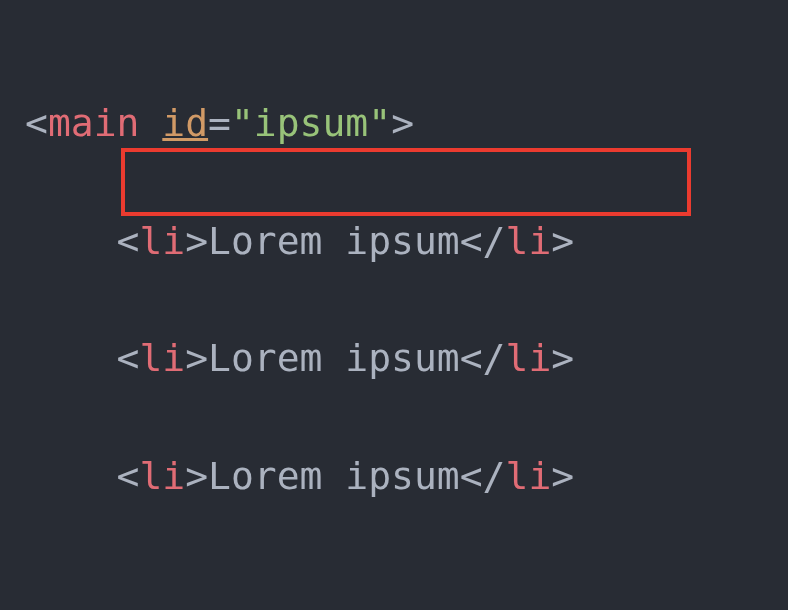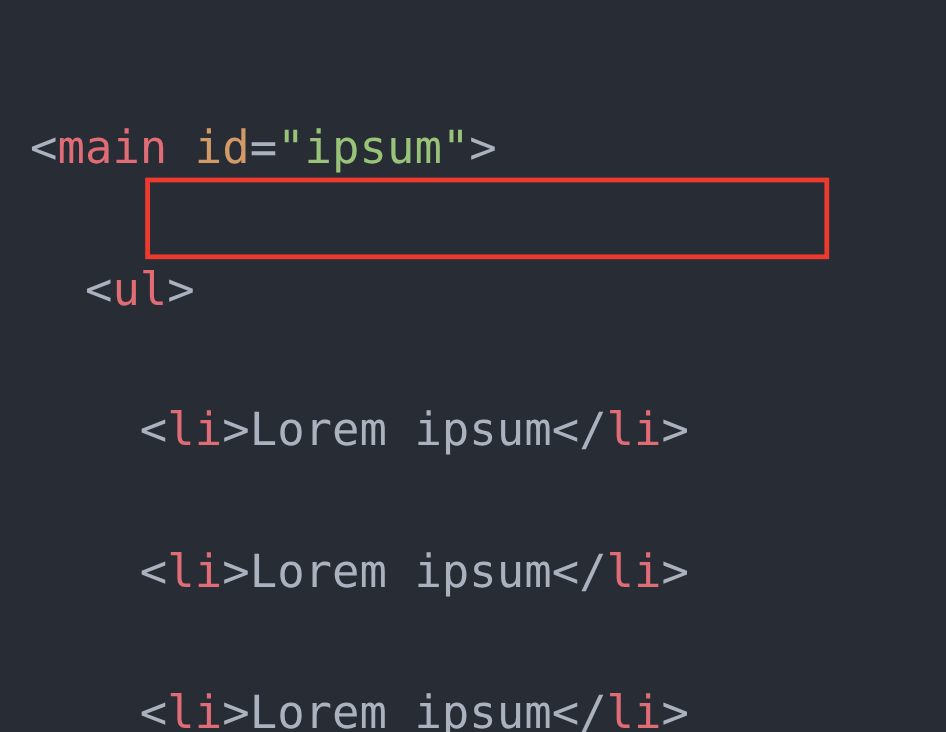--- a/index.html
+++ b/index.html
@@ -16,21 +16,21 @@
       line-height: 1.55;
       color: #abb2bf;
       padding: 35px 25px;
       overflow: hidden;
     }
     .code-container {
       white-space: pre;
     }
     .angle { color: #abb2bf; }
     .tag { color: #e06c75; }
-    .attr { color: #d19a66; }
+    .attr { color: #d19a66; text-decoration: underline; }
     .op { color: #abb2bf; }
     .string { color: #98c379; }
     .text { color: #abb2bf; margin-top: 28px; }
     .line {
       display: block;
       position: relative;
     }
     .highlight-box {
       position: absolute;
       border: 4px solid #eb3b2f;
@@ -39,21 +39,20 @@
       left: 121px;
       width: 570px;
       height: 68px;
     }
   </style>
 </head>
 <body>
 
 <div class="code-container">
 <span class="line"><span class="angle">&lt;</span><span class="tag">main</span><span> </span><span class="attr">id</span><span class="op">=</span><span class="string">"</span><span class="string">ipsum</span><span class="string">"</span><span class="angle">&gt;</span></span>
-<span class="line"><span>  </span><span class="angle">&lt;</span><span class="tag">ul</span><span class="angle">&gt;</span></span>
 <span class="line"><span>    </span><span class="angle">&lt;</span><span class="tag">li</span><span class="angle">&gt;</span><span class="text">Lorem ipsum</span><span class="angle">&lt;/</span><span class="tag">li</span><span class="angle">&gt;</span></span>
 <span class="line"><span>    </span><span class="angle">&lt;</span><span class="tag">li</span><span class="angle">&gt;</span><span class="text">Lorem ipsum</span><span class="angle">&lt;/</span><span class="tag">li</span><span class="angle">&gt;</span></span>
 <span class="line"><span>    </span><span class="angle">&lt;</span><span class="tag">li</span><span class="angle">&gt;</span><span class="text">Lorem ipsum</span><span class="angle">&lt;/</span><span class="tag">li</span><span class="angle">&gt;</span></span>
 
 
 
 </div>
 
 <div class="highlight-box"></div>
 

